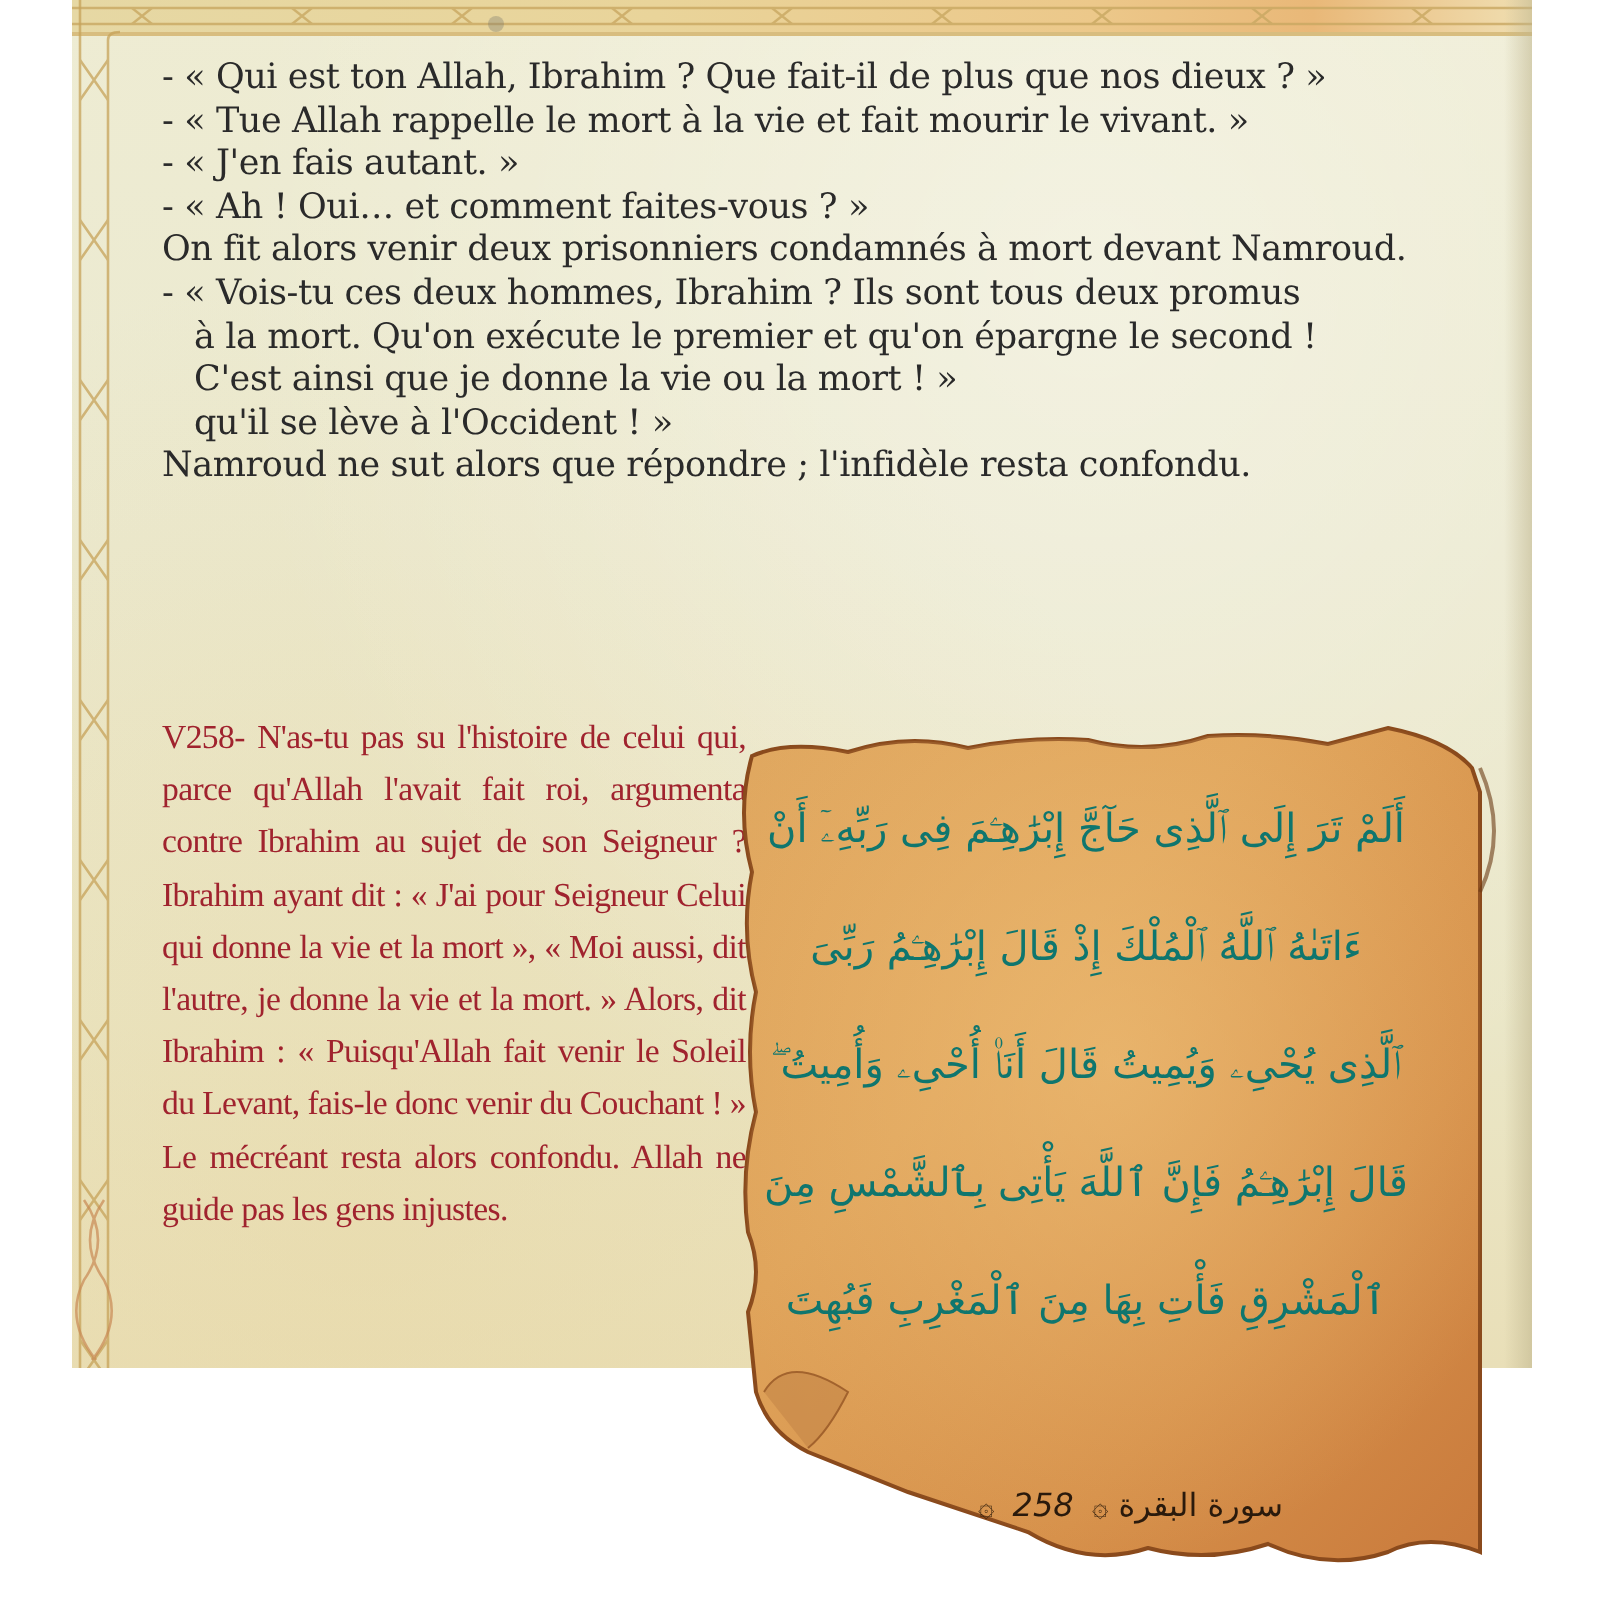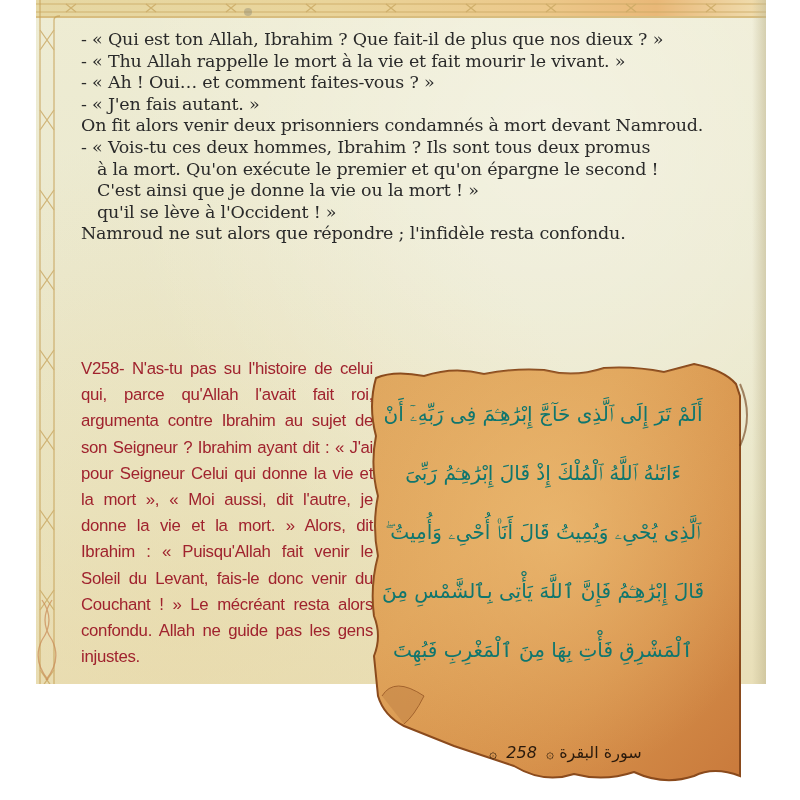--- a/index.html
+++ b/index.html
@@ -62,21 +62,21 @@
       line-height: 21.6px;
       letter-spacing: -0.2px;
     }
     .text-block .line { white-space: nowrap; }
     .text-block .indent { padding-left: 16px; }
     .verse-block {
       position: absolute;
       left: 45px;
       top: 356px;
       width: 292px;
-      font-family: Liberation Sans, sans-serif;
+      font-family: Liberation Serif, serif;
       color: #a0232e;
       font-size: 16.8px;
       line-height: 26.2px;
       text-align: justify;
       text-align-last: left;
       letter-spacing: -0.3px;
     }
     .source-label {
       position: absolute;
       left: 218px;
@@ -178,23 +178,23 @@
         <path d="M6 600 Q20 620 6 640 Q-4 660 12 680"></path>
         <path d="M16 600 Q2 620 16 640 Q26 660 10 680"></path>
       </g>
     </svg>
   </div>
 
   <div class="small-mark"></div>
 
   <div class="text-block">
     <div class="line">- « Qui est ton Allah, Ibrahim ? Que fait-il de plus que nos dieux ? »</div>
-    <div class="line">- « Thu Allah rappelle le mort à la vie et fait mourir le vivant. »</div>
+    <div class="line">- « Tue Allah rappelle le mort à la vie et fait mourir le vivant. »</div>
+    <div class="line">- « J'en fais autant. »</div>
     <div class="line">- « Ah ! Oui… et comment faites-vous ? »</div>
-    <div class="line">- « J'en fais autant. »</div>
     <div class="line">On fit alors venir deux prisonniers condamnés à mort devant Namroud.</div>
     <div class="line">- « Vois-tu ces deux hommes, Ibrahim ? Ils sont tous deux promus</div>
     <div class="line indent">à la mort. Qu'on exécute le premier et qu'on épargne le second !</div>
     <div class="line indent">C'est ainsi que je donne la vie ou la mort ! »</div>
     <div class="line indent">qu'il se lève à l'Occident ! »</div>
     <div class="line">Namroud ne sut alors que répondre ; l'infidèle resta confondu.</div>
   </div>
 
   <div class="verse-block">V258- N'as-tu pas su l'histoire de celui qui, parce qu'Allah l'avait fait roi, argumenta contre Ibrahim au sujet de son Seigneur ? Ibrahim ayant dit : « J'ai pour Seigneur Celui qui donne la vie et la mort », « Moi aussi, dit l'autre, je donne la vie et la mort. » Alors, dit Ibrahim : « Puisqu'Allah fait venir le Soleil du Levant, fais-le donc venir du Couchant ! » Le mécréant resta alors confondu. Allah ne guide pas les gens injustes.</div>
   <div class="source-label">Sourate 2. Al-Baqara</div>

